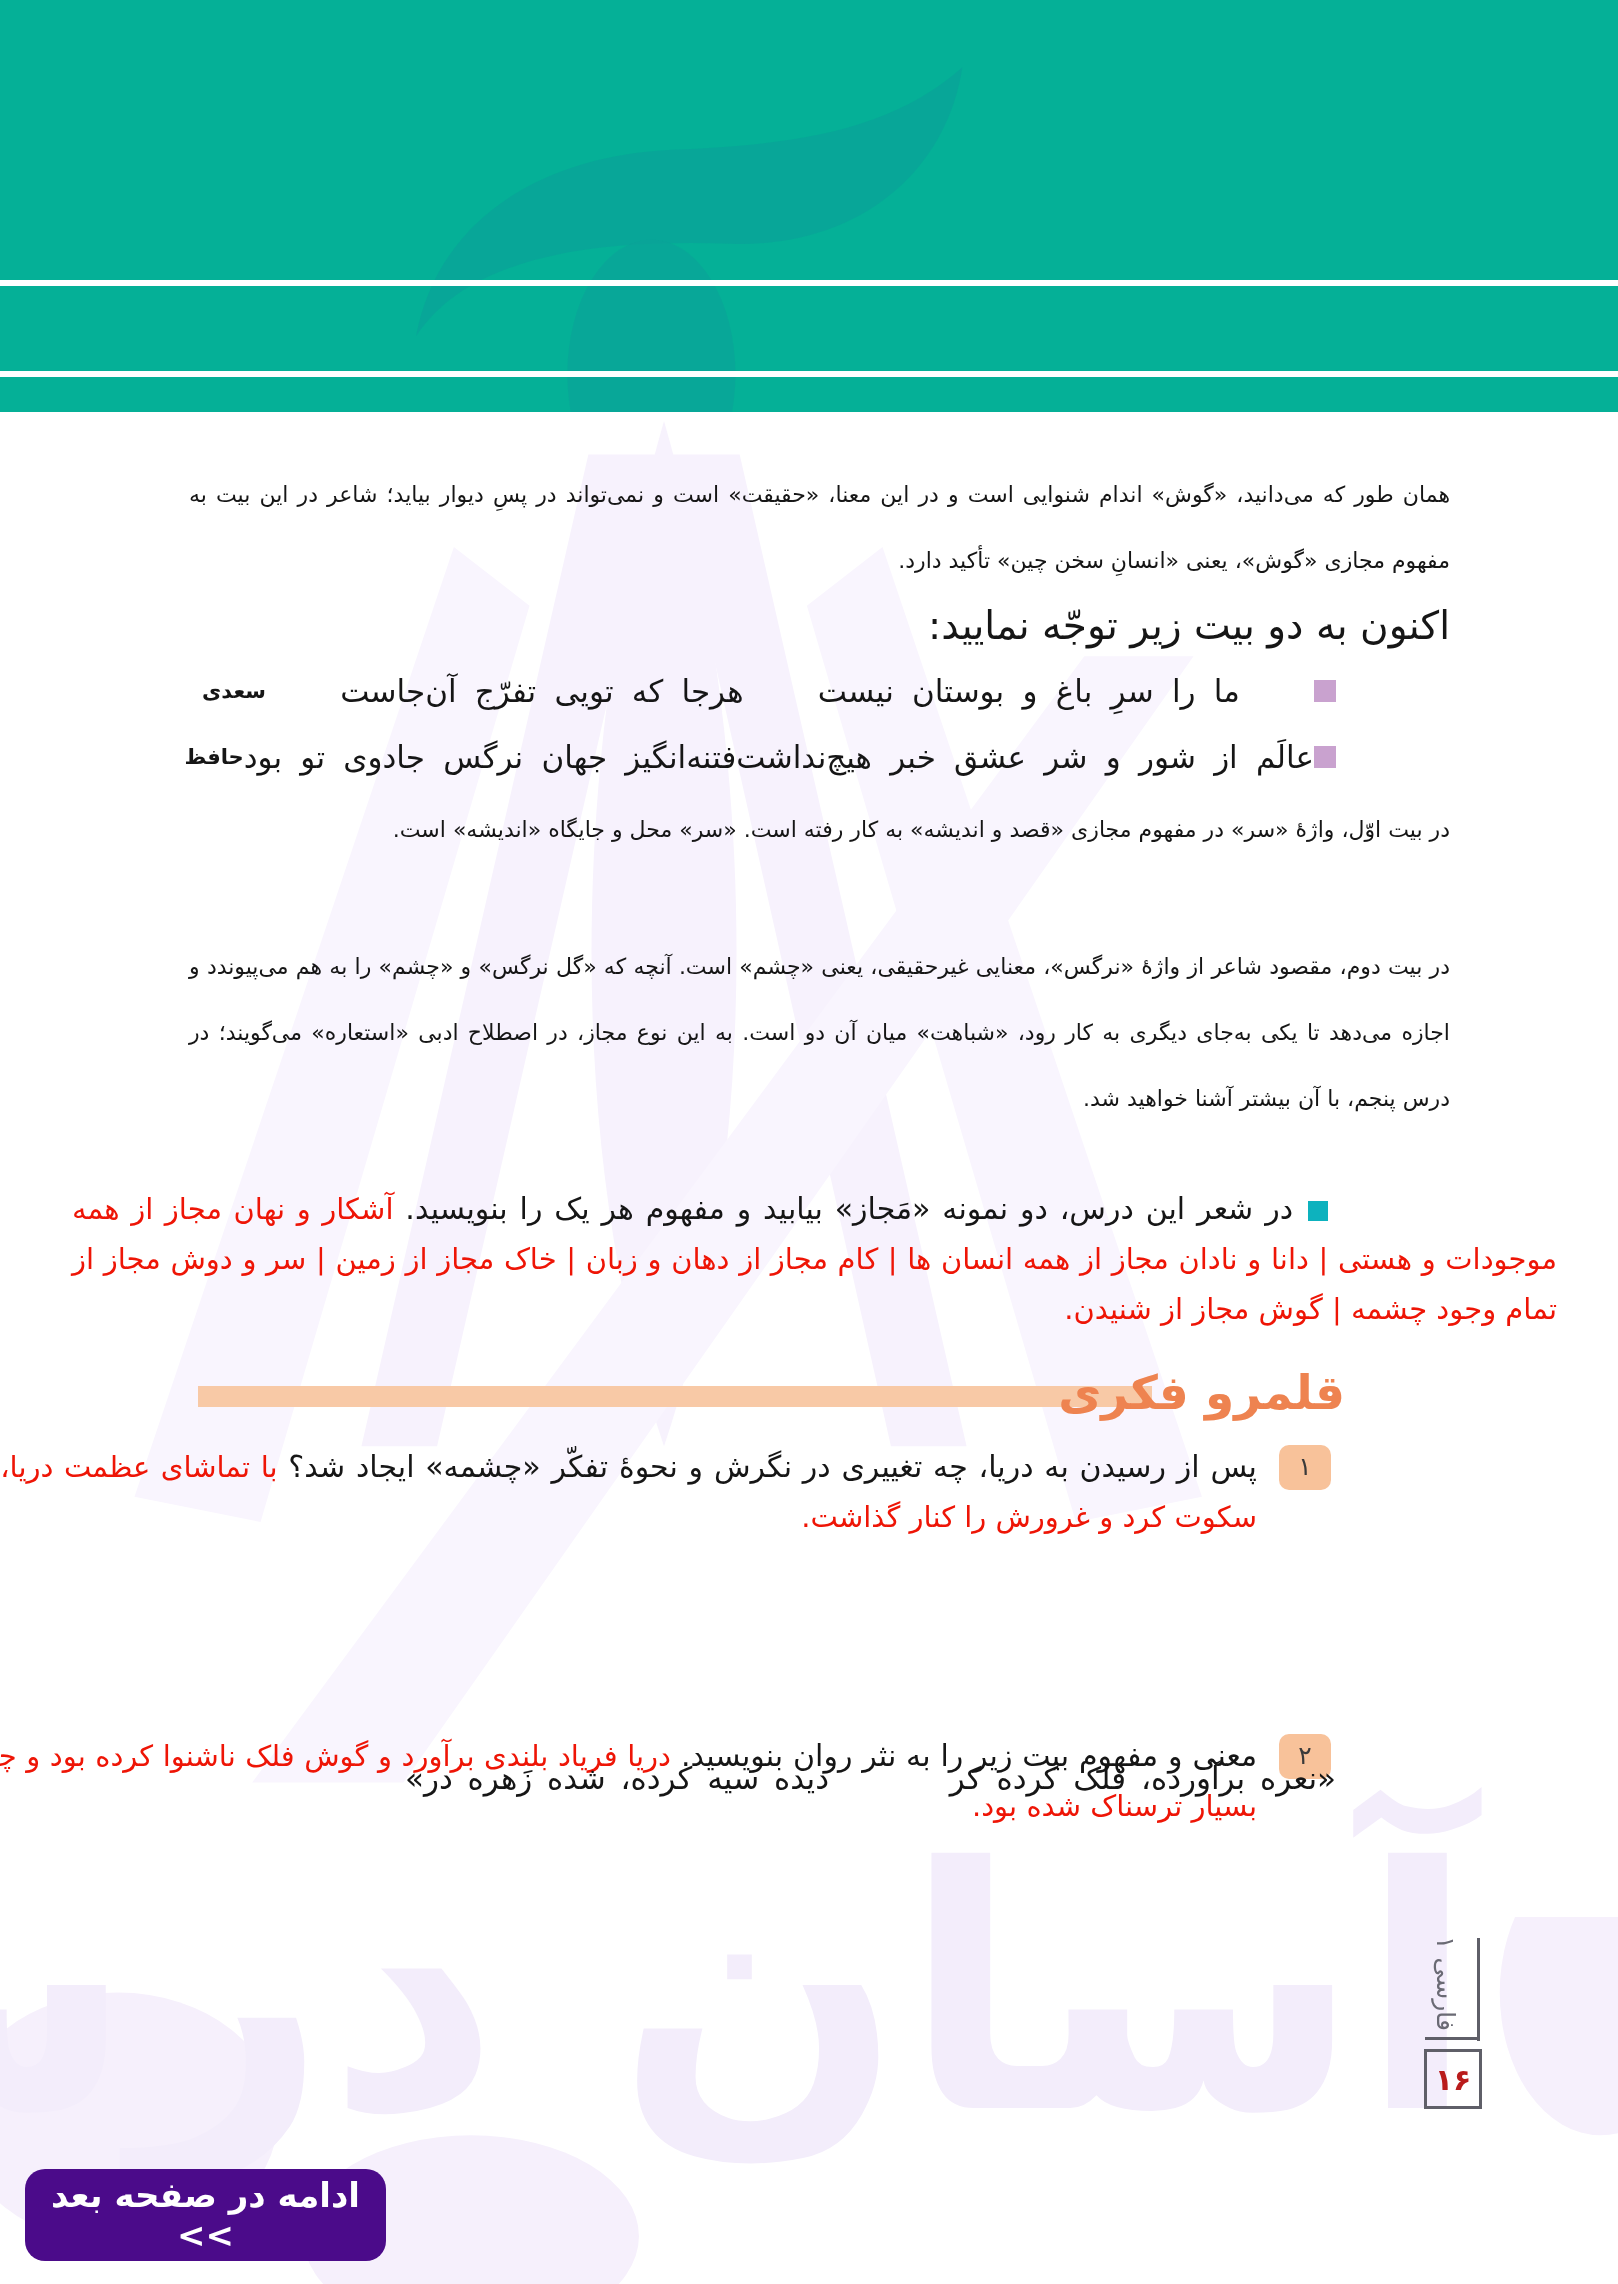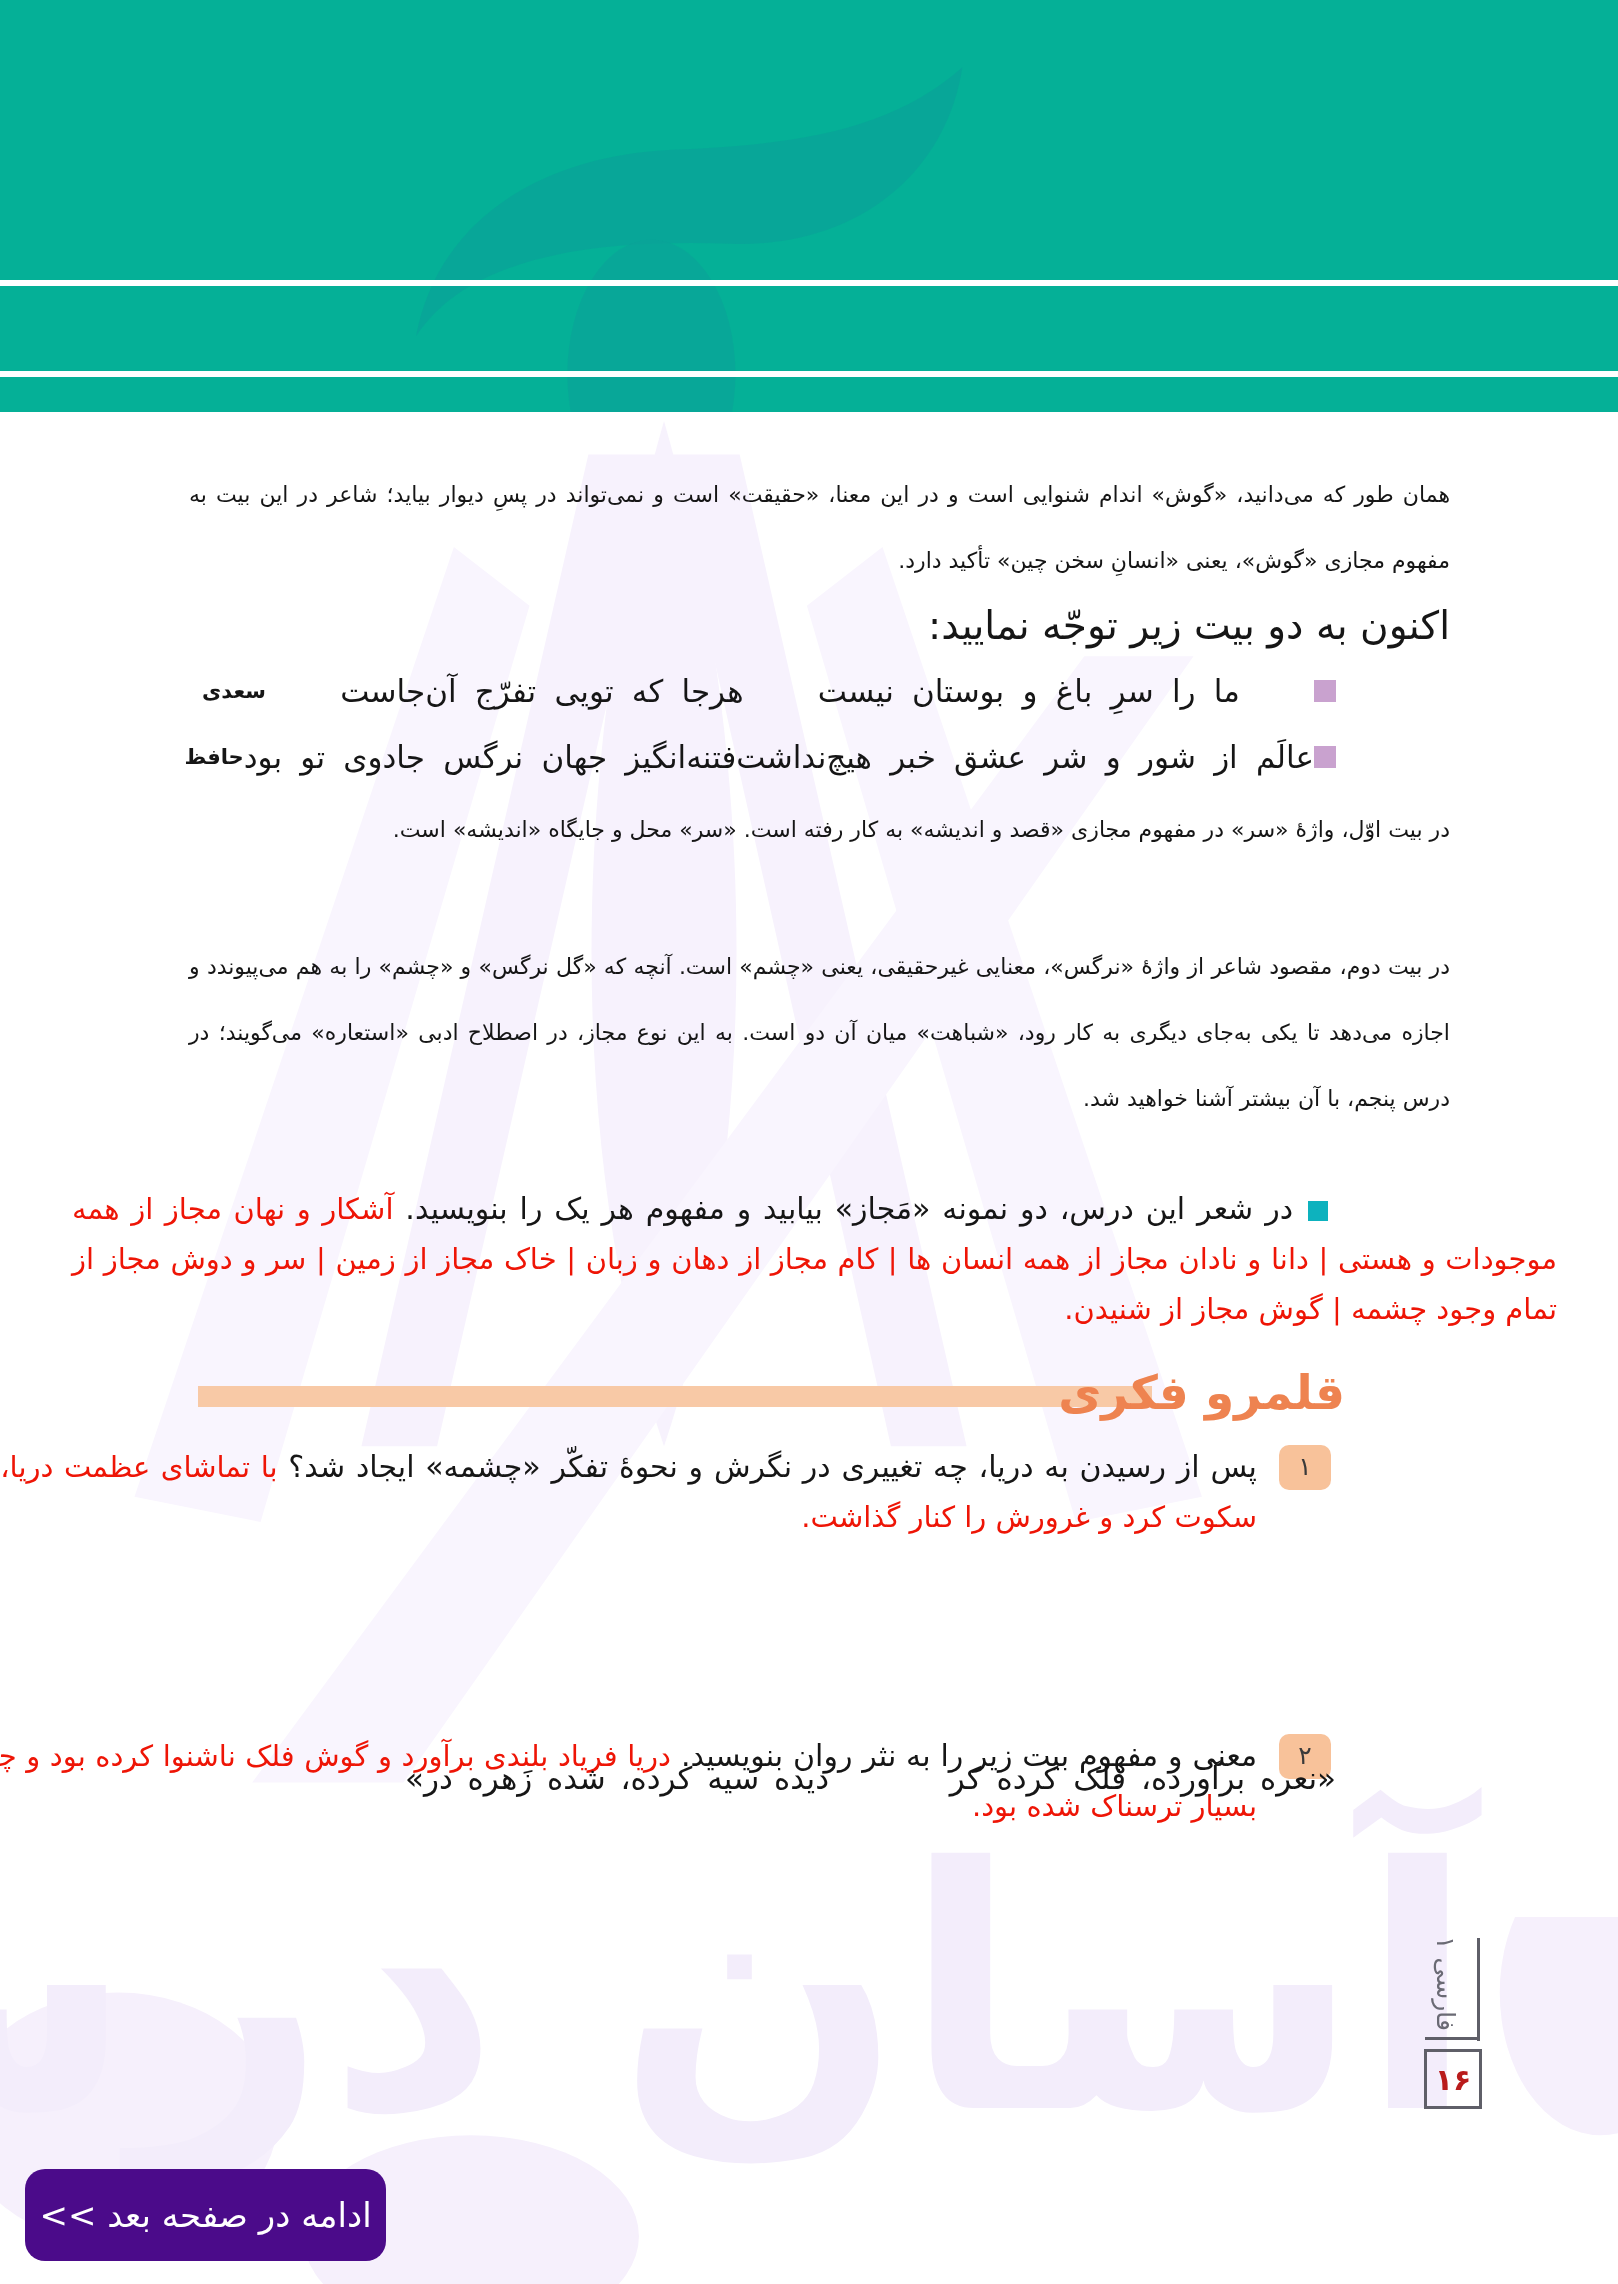--- a/index.html
+++ b/index.html
@@ -57,21 +57,21 @@
   .side-label{position:absolute;z-index:1;left:1427px;top:1929px;width:37px;height:109px;display:flex;align-items:center;justify-content:center;}
   .side-label span{transform:rotate(90deg);white-space:nowrap;font-size:25px;color:#6a6a74;}
   .page-box{
     position:absolute;z-index:1;left:1424px;top:2049px;width:52px;height:54px;border:3.4px solid #5f5f68;
     display:flex;align-items:center;justify-content:center;
   }
   .page-num{color:#b91c1c;font-size:30px;font-weight:bold;text-align:right;}
   
   .continue-btn{
     position:absolute;z-index:2;left:25px;top:2169px;width:361px;height:92px;background:#4b0b8a;border-radius:20px;
-    display:flex;align-items:center;justify-content:center;color:#ffffff;font-size:34px;font-weight:normal;
+    display:flex;align-items:center;justify-content:center;color:#ffffff;font-size:34px;font-weight:bold;
     border:none;cursor:pointer;font-family:"DejaVu Sans",sans-serif;direction:rtl;
   }
   p{margin:0;}
 </style>
 </head>
 <body>
 
 <div class="page">
 
   <div class="header">

